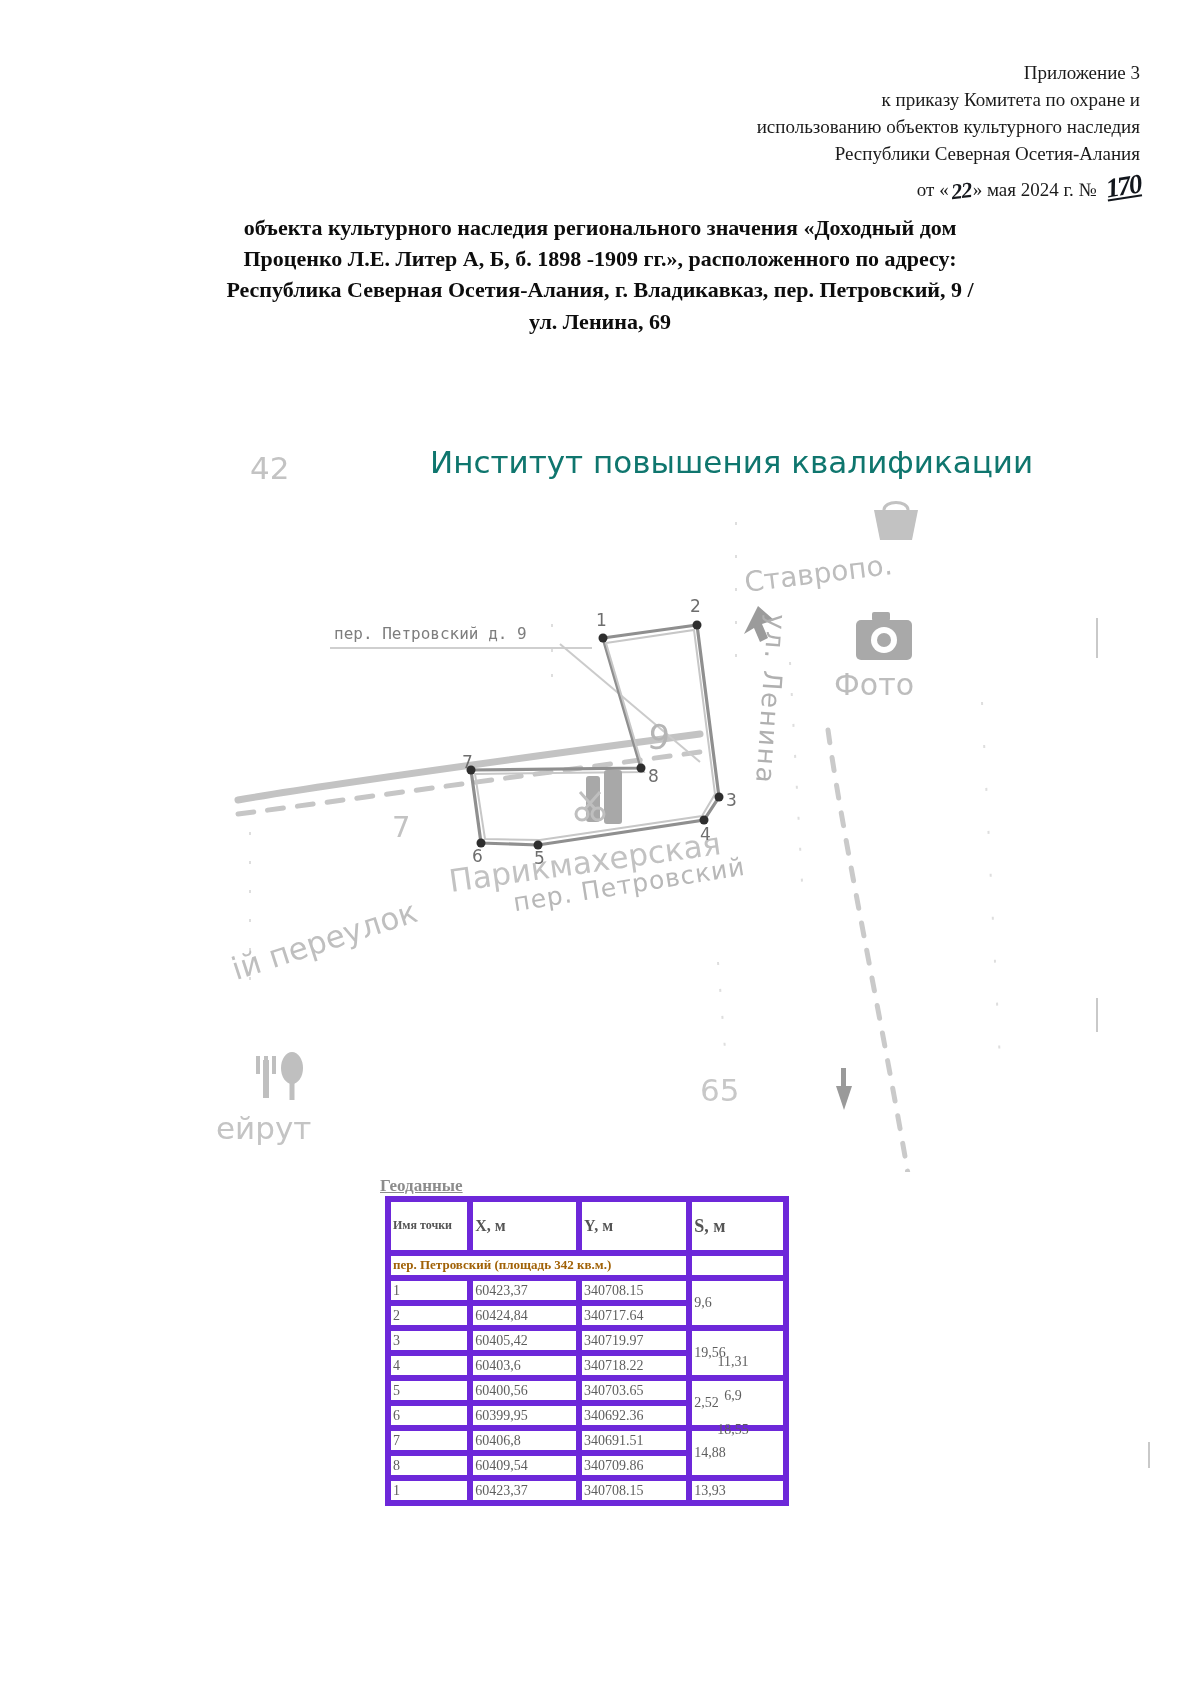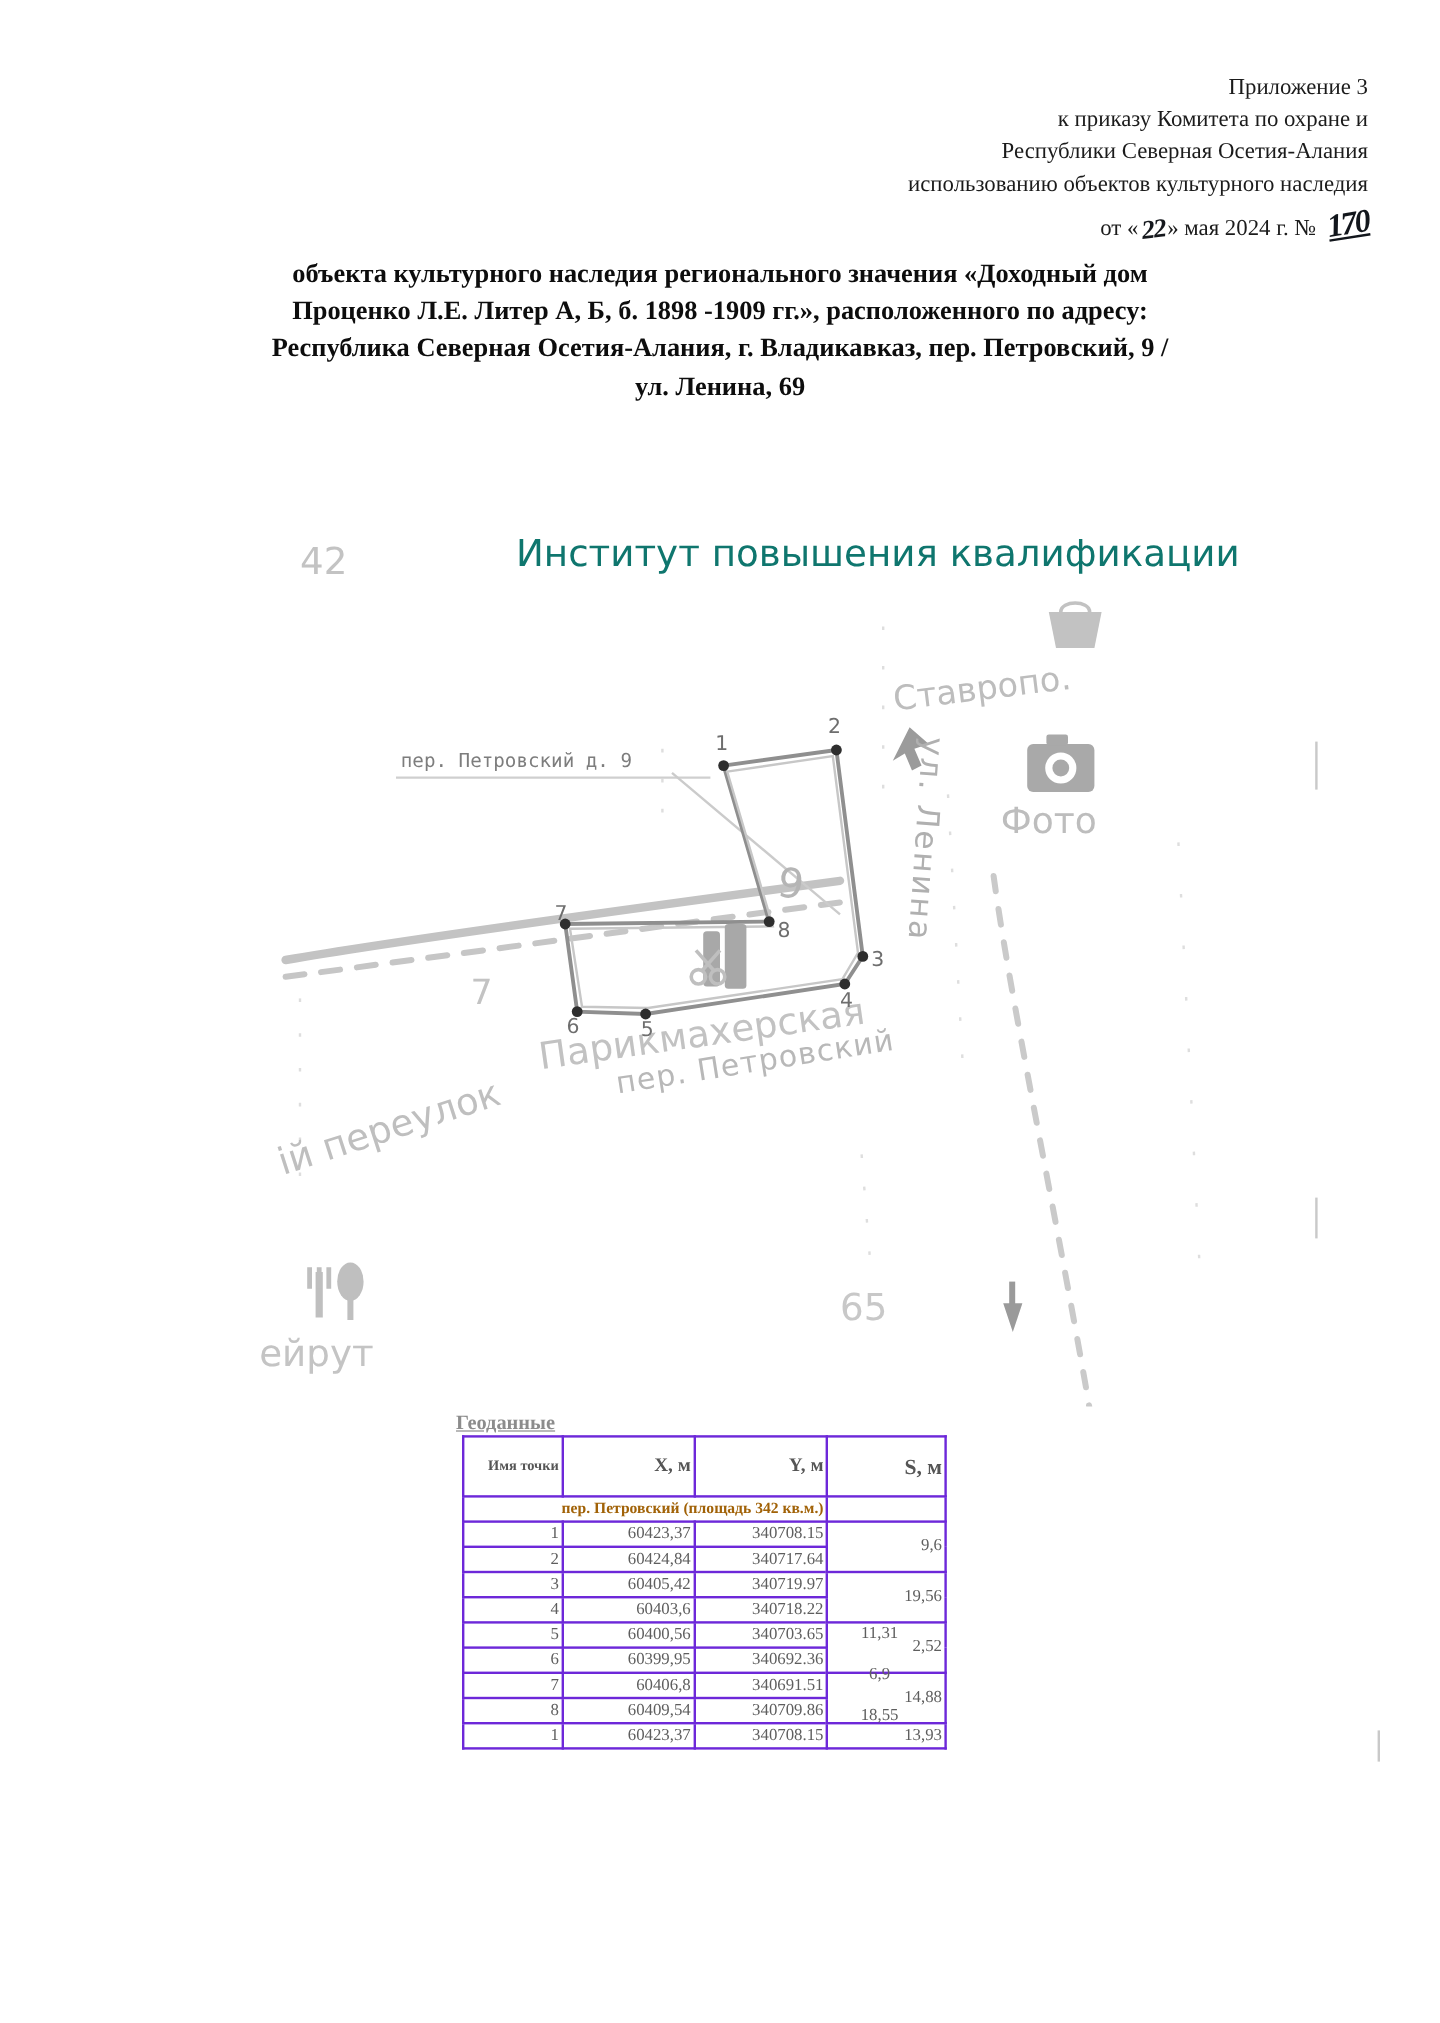--- a/index.html
+++ b/index.html
@@ -163,22 +163,22 @@
     width: 404px;
   }
   table.geo {
     border-collapse: collapse;
     width: 404px;
     font-family: "Liberation Serif", serif;
     font-size: 14px;
     color: #5e5e5e;
   }
   table.geo th, table.geo td {
-    border: 2px solid #6d28d9;
-    text-align: right;
+    border: 6px solid #6d28d9;
+    text-align: left;
     padding: 1px 2px;
     line-height: 1.12;
   }
   table.geo th {
     font-weight: bold;
     font-size: 13px;
     color: #555;
     height: 46px;
   }
   table.geo th.th-pt { width: 82px; font-size: 12px; }
@@ -204,22 +204,22 @@
   }
 </style>
 </head>
 <body>
 
 <div class="page">
 
   <div class="doc-header">
     <div>Приложение 3</div>
     <div>к приказу Комитета по охране и</div>
+    <div>использованию объектов культурного наследия</div>
     <div>Республики Северная Осетия-Алания</div>
-    <div>использованию объектов культурного наследия</div>
     <div class="order-line">
       <span>от «</span><span class="hand">22</span><span>» мая 2024 г. №</span>&nbsp;<span class="hand-num">170</span>
     </div>
   </div>
 
   <div class="doc-title">
     <div>объекта культурного наследия регионального значения «Доходный дом</div>
     <div>Проценко Л.Е. Литер А, Б, б. 1898 -1909 гг.», расположенного по адресу:</div>
     <div>Республика Северная Осетия-Алания, г. Владикавказ, пер. Петровский, 9 /</div>
     <div class="l5">ул. Ленина, 69</div>

